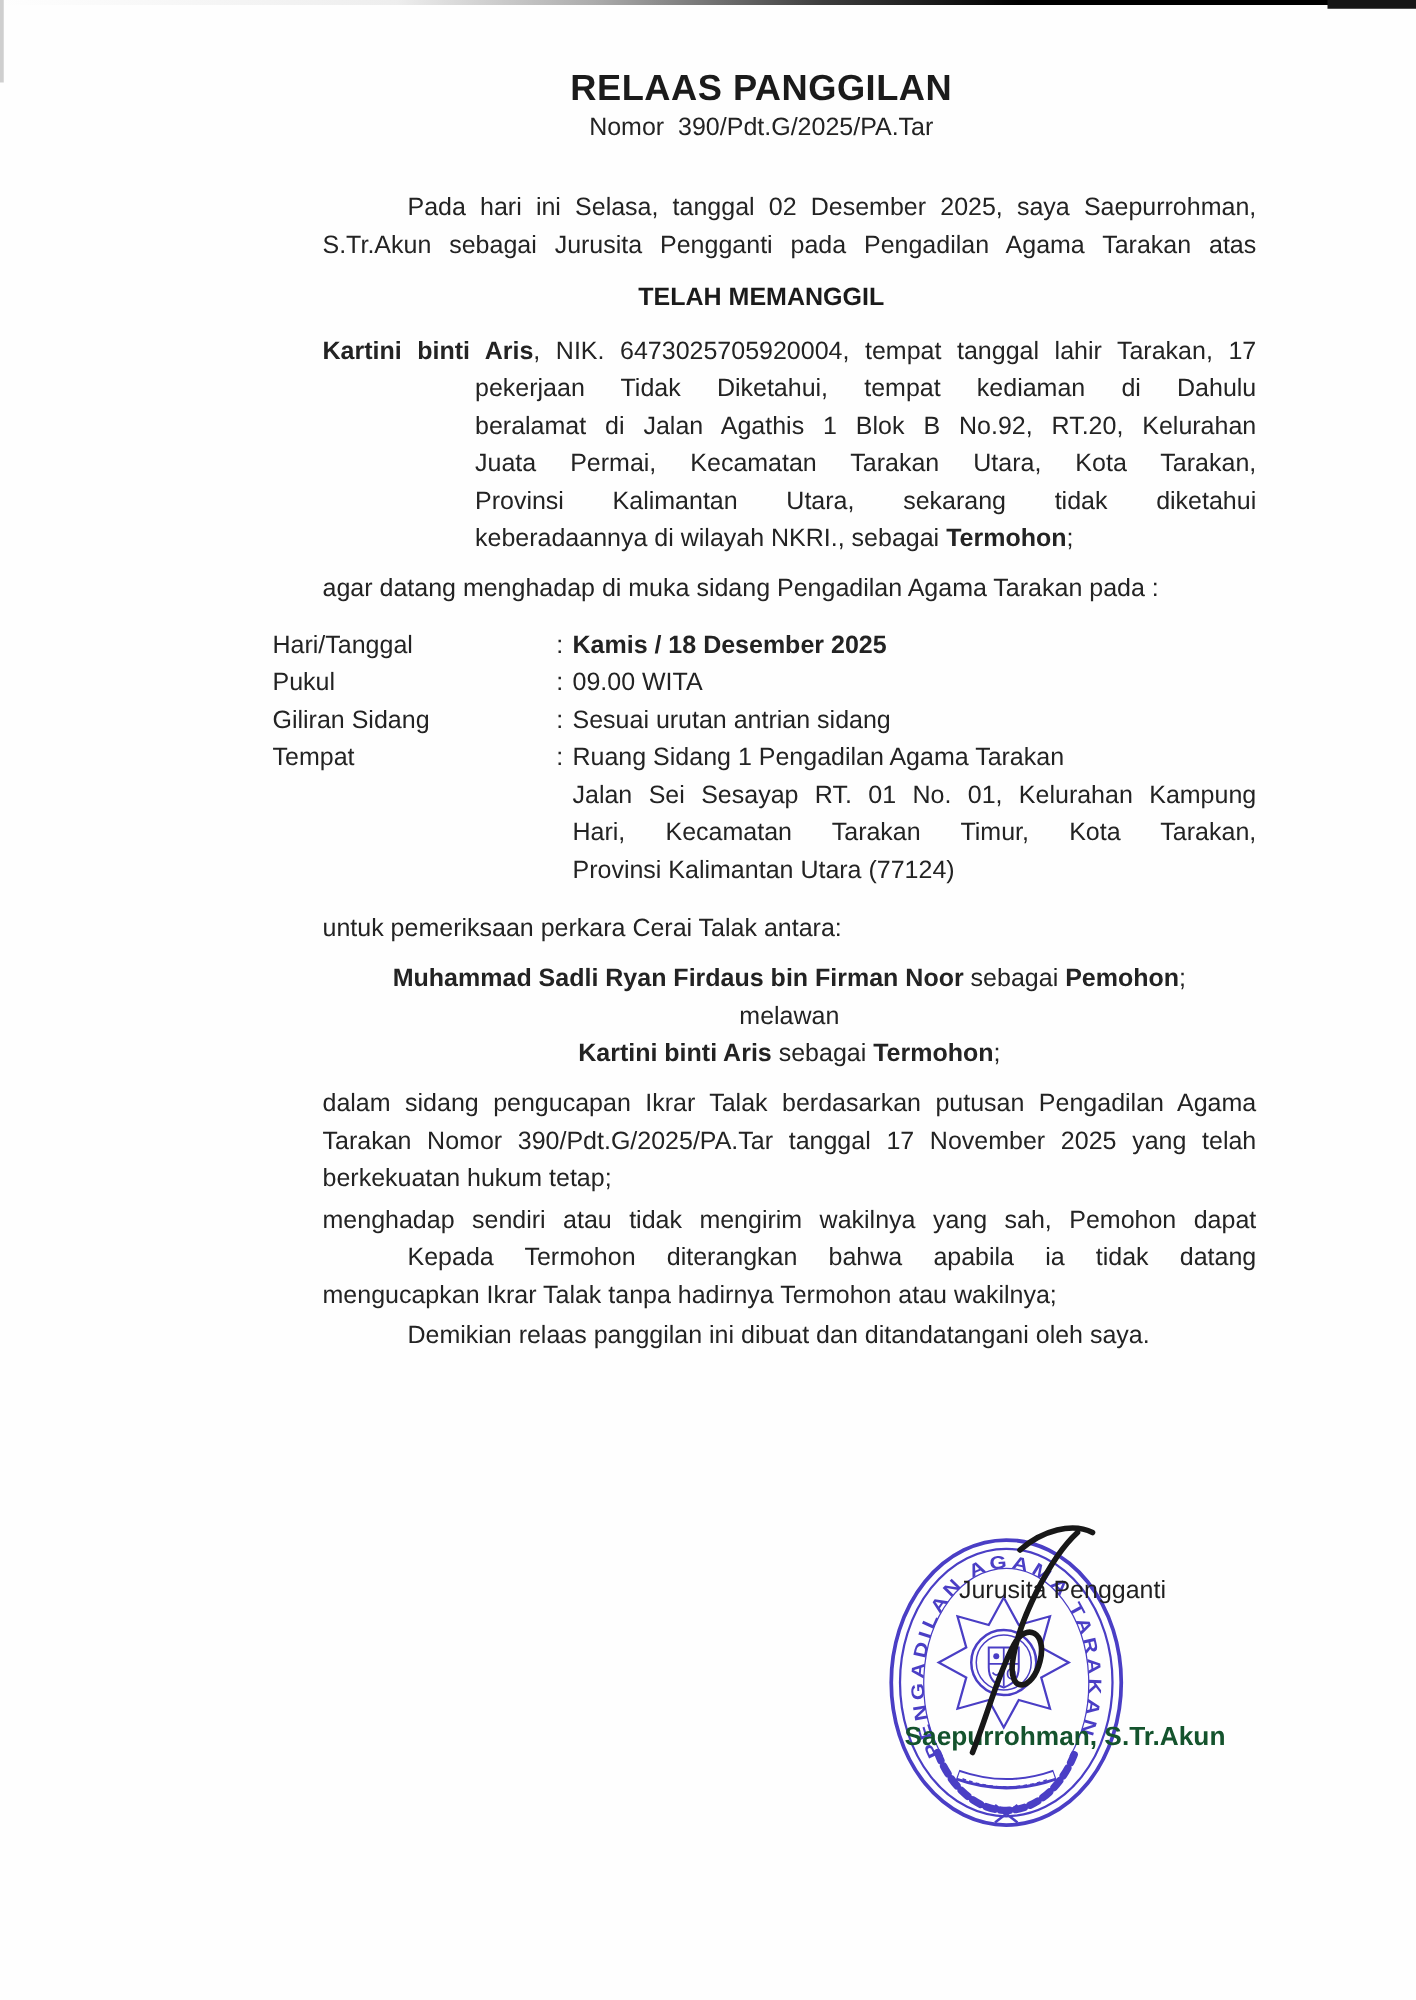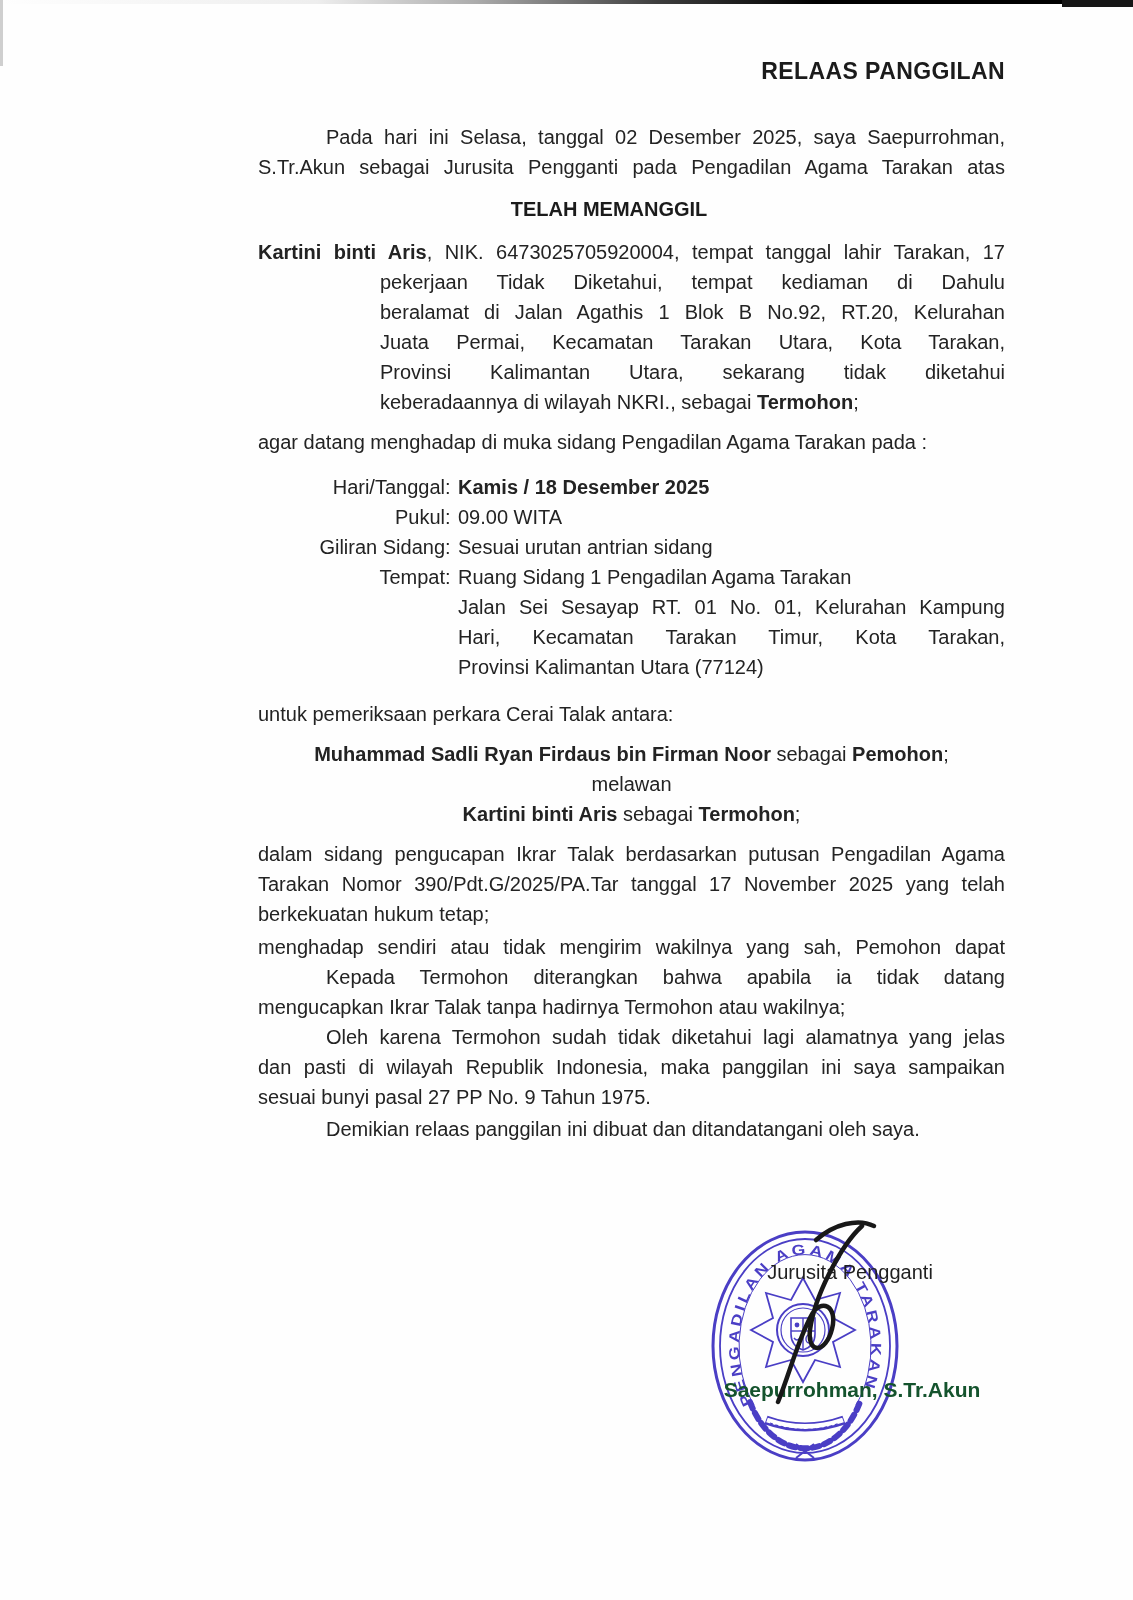--- a/index.html
+++ b/index.html
@@ -21,29 +21,29 @@
 
   .content { position:absolute; left:213px; top:0; width:792px; }
 
   .line { line-height:30px; text-align:justify; text-align-last:justify; text-justify:inter-word;margin-left:45px; }
   .line.last { text-align-last:left; }
   .line.indent { text-indent:68px; }
   .line.hang { margin-left:167px; }
   .line.center { text-align:right; text-align-last:center; }
   .b { font-weight:bold; }
 
-  .doc-title { margin-top:58px; text-align:right; font-weight:bold; font-size:23px; line-height:26px; letter-spacing:.4px; color:#1b1b1b; }
+  .doc-title { margin-top:58px; text-align:center; font-weight:bold; font-size:29px; line-height:26px; letter-spacing:.4px; color:#1b1b1b; }
   .case-number { margin-top:7px; text-align:center; line-height:22px; }
   .p-opening { margin-top:38px; }
   .heading { margin-top:16px; text-align:center; font-weight:bold; line-height:22px; color:#1b1b1b; }
   .p-summoned { margin-top:17px; }
   .p-agar { margin-top:10px; }
   .htable { margin-top:15px; }
   .trow { display:flex; line-height:30px; }
-  .tlabel { flex:0 0 232px; padding-left:5px;text-align:right; }
+  .tlabel { flex:0 0 232px; padding-left:5px; }
   .tcolon { flex:0 0 13px; }
   .tcont { margin-left:245px; }
   .p-untuk { margin-top:17px; }
   .p-parties { margin-top:10px; }
   .p-dalam { margin-top:10px; }
   .p-kepada { margin-top:3px; }
   .p-oleh { margin-top:0; }
   .p-demikian { margin-top:2px; }
 
   
@@ -60,20 +60,21 @@
 </head>
 <body>
 
 <div class="page">
   <div class="scan-top"></div>
   <div class="scan-top-right"></div>
   <div class="scan-left"></div>
 
   <div class="content">
     <div class="doc-title">RELAAS PANGGILAN</div>
+    <div class="case-number">Nomor&nbsp; 390/Pdt.G/2025/PA.Tar</div>
     <div class="p-opening">
         <div class="line indent">Pada hari ini Selasa, tanggal 02 Desember 2025, saya Saepurrohman,</div>
         <div class="line">S.Tr.Akun sebagai Jurusita Pengganti pada Pengadilan Agama Tarakan atas</div>
       </div>
     <div class="heading">TELAH MEMANGGIL</div>
     <div class="p-summoned">
         <div class="line"><span class="b">Kartini binti Aris</span><span>, NIK. 6473025705920004, tempat tanggal lahir Tarakan, 17</span></div>
         <div class="line hang">pekerjaan Tidak Diketahui, tempat kediaman di Dahulu</div>
         <div class="line hang">beralamat di Jalan Agathis 1 Blok B No.92, RT.20, Kelurahan</div>
         <div class="line hang">Juata Permai, Kecamatan Tarakan Utara, Kota Tarakan,</div>
@@ -120,25 +121,20 @@
         <div class="p-dalam">
           <div class="line">dalam sidang pengucapan Ikrar Talak berdasarkan putusan Pengadilan Agama</div>
           <div class="line">Tarakan Nomor 390/Pdt.G/2025/PA.Tar tanggal 17 November 2025 yang telah</div>
           <div class="line last">berkekuatan hukum tetap;</div>
         </div>
         <div class="p-kepada">
           <div class="line">menghadap sendiri atau tidak mengirim wakilnya yang sah, Pemohon dapat</div>
           <div class="line indent">Kepada Termohon diterangkan bahwa apabila ia tidak datang</div>
           <div class="line last">mengucapkan Ikrar Talak tanpa hadirnya Termohon atau wakilnya;</div>
         </div>
-        <div class="p-oleh">
-          <div class="line indent">Oleh karena Termohon sudah tidak diketahui lagi alamatnya yang jelas</div>
-          <div class="line">dan pasti di wilayah Republik Indonesia, maka panggilan ini saya sampaikan</div>
-          <div class="line last">sesuai bunyi pasal 27 PP No. 9 Tahun 1975.</div>
-        </div>
         <div class="p-demikian">
           <div class="line last indent">Demikian relaas panggilan ini dibuat dan ditandatangani oleh saya.</div>
         </div>
       </div>
   </div>
 
   <div class="sig-role">Jurusita Pengganti</div>
   <div class="sig-name">Saepurrohman, S.Tr.Akun</div>
 
   <svg class="stamp" width="190" height="232" viewBox="0 0 190 232">

